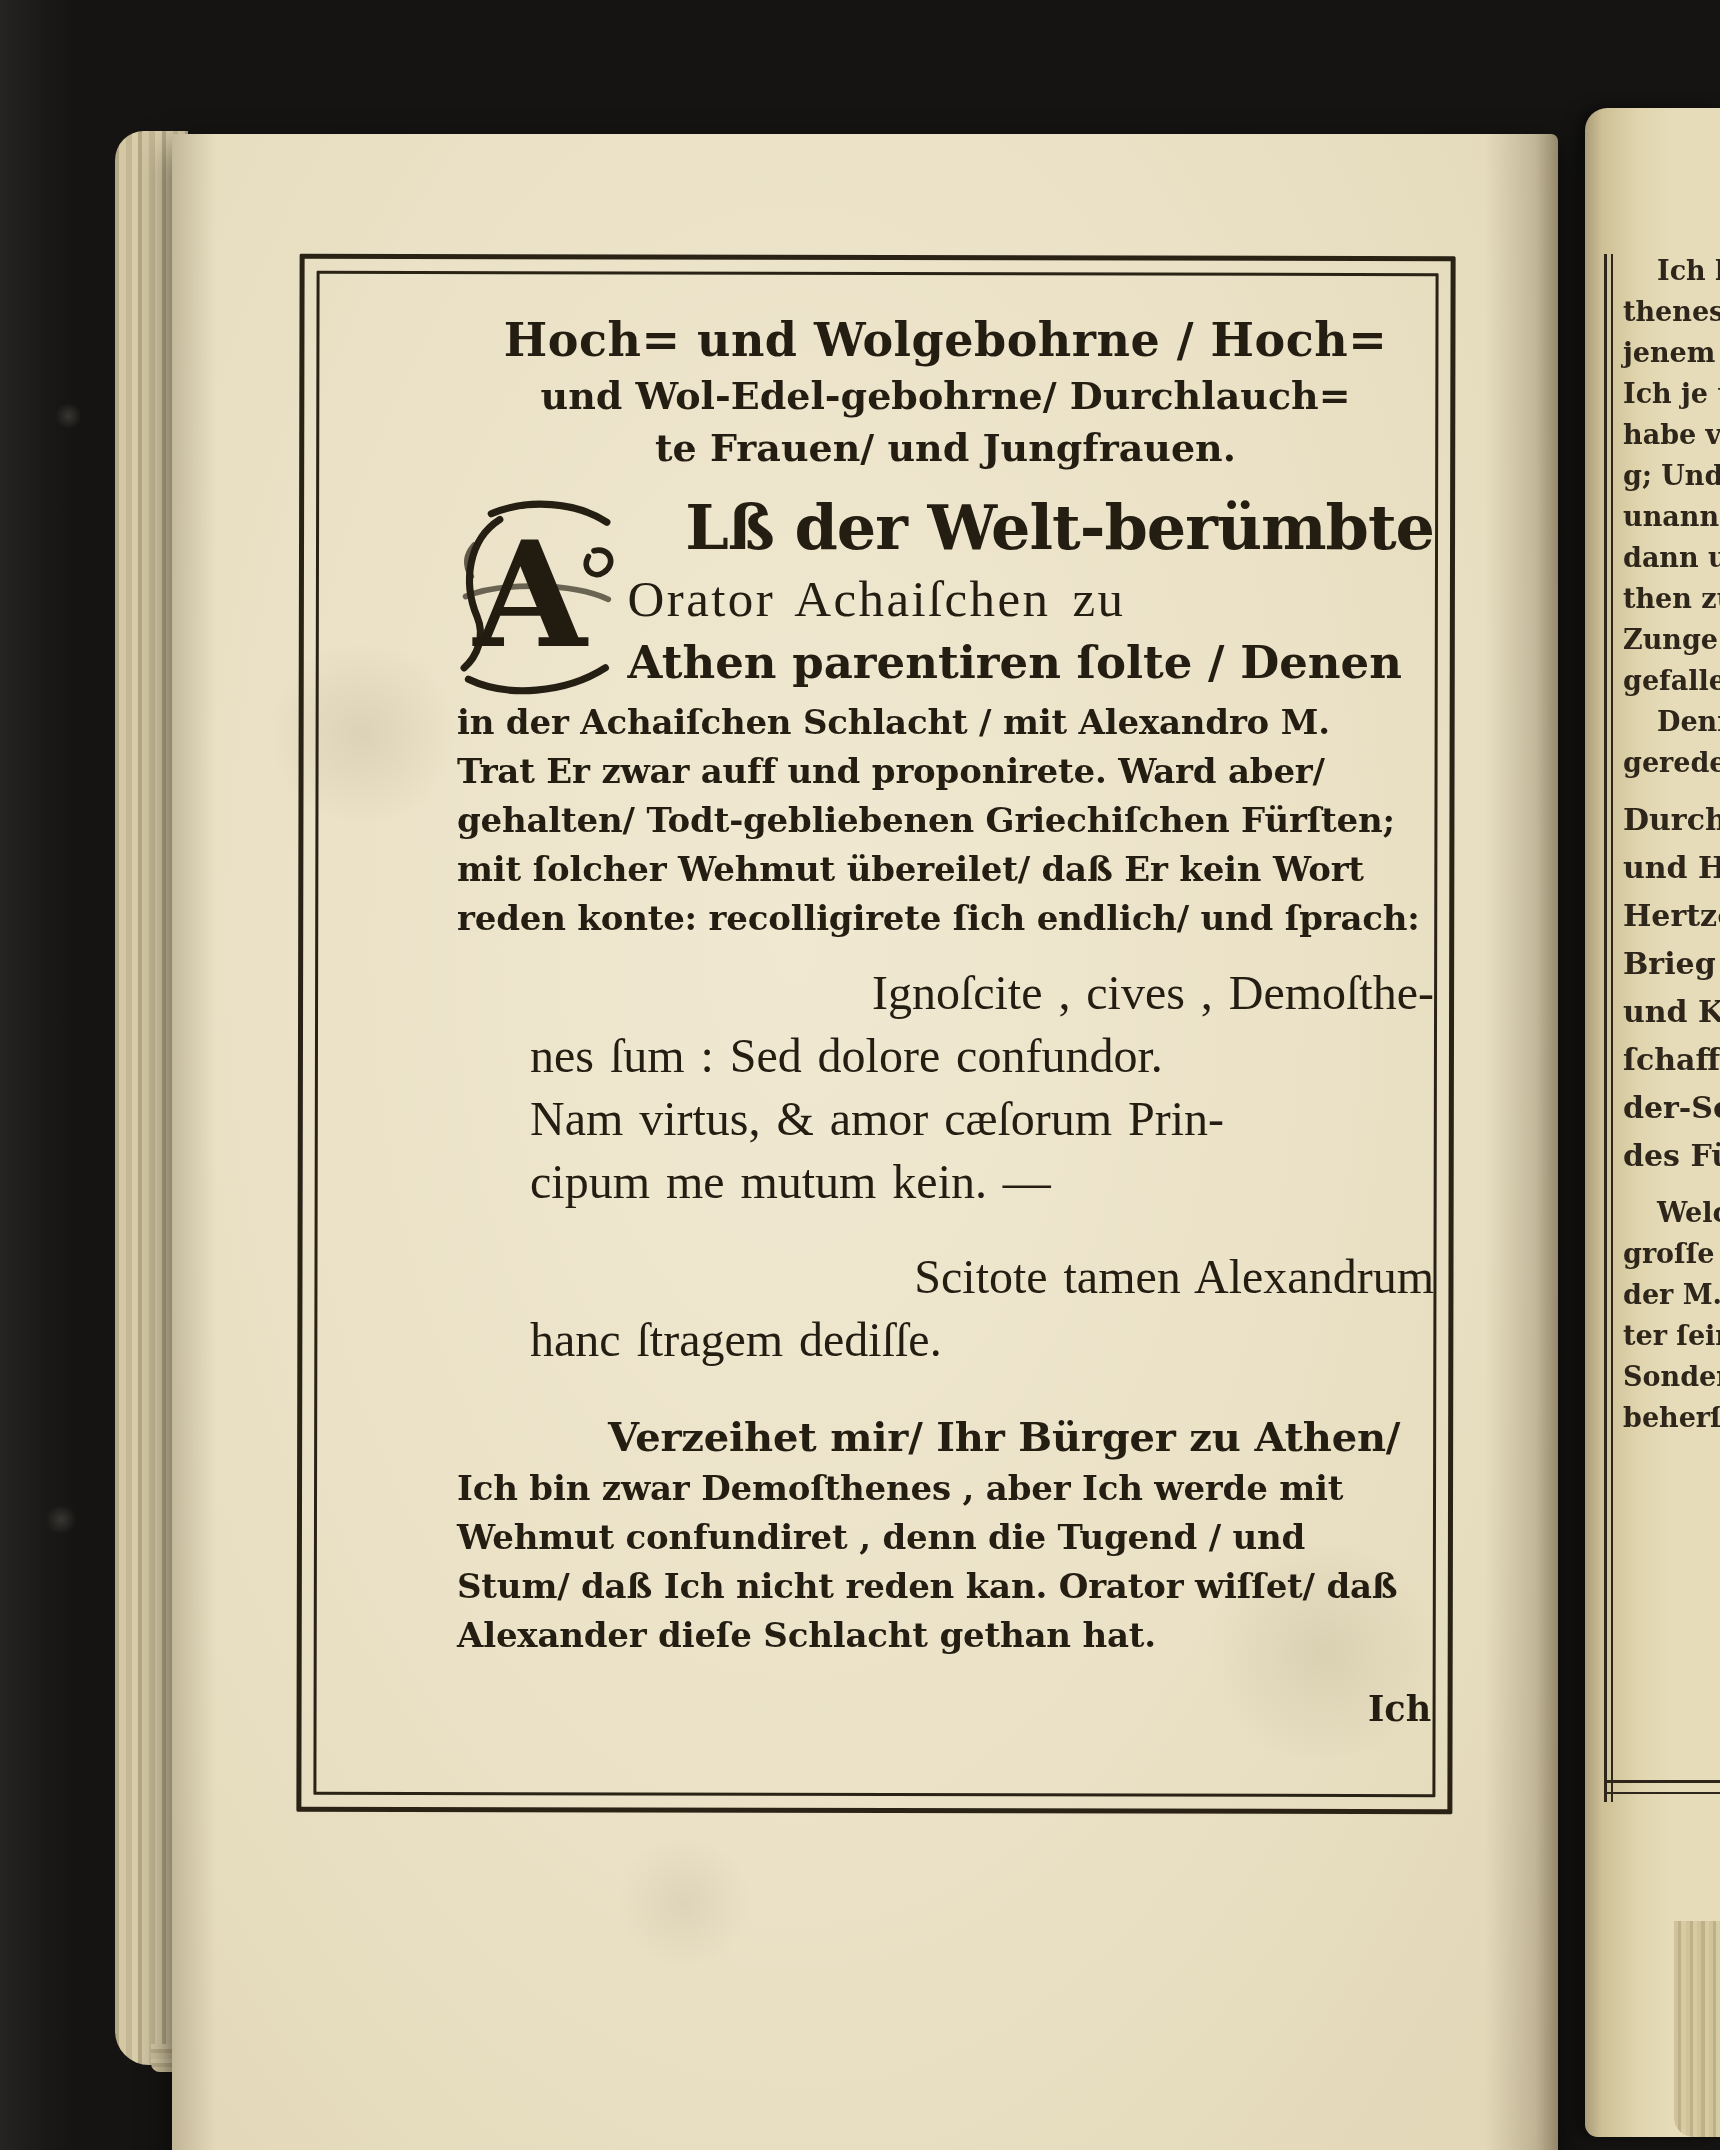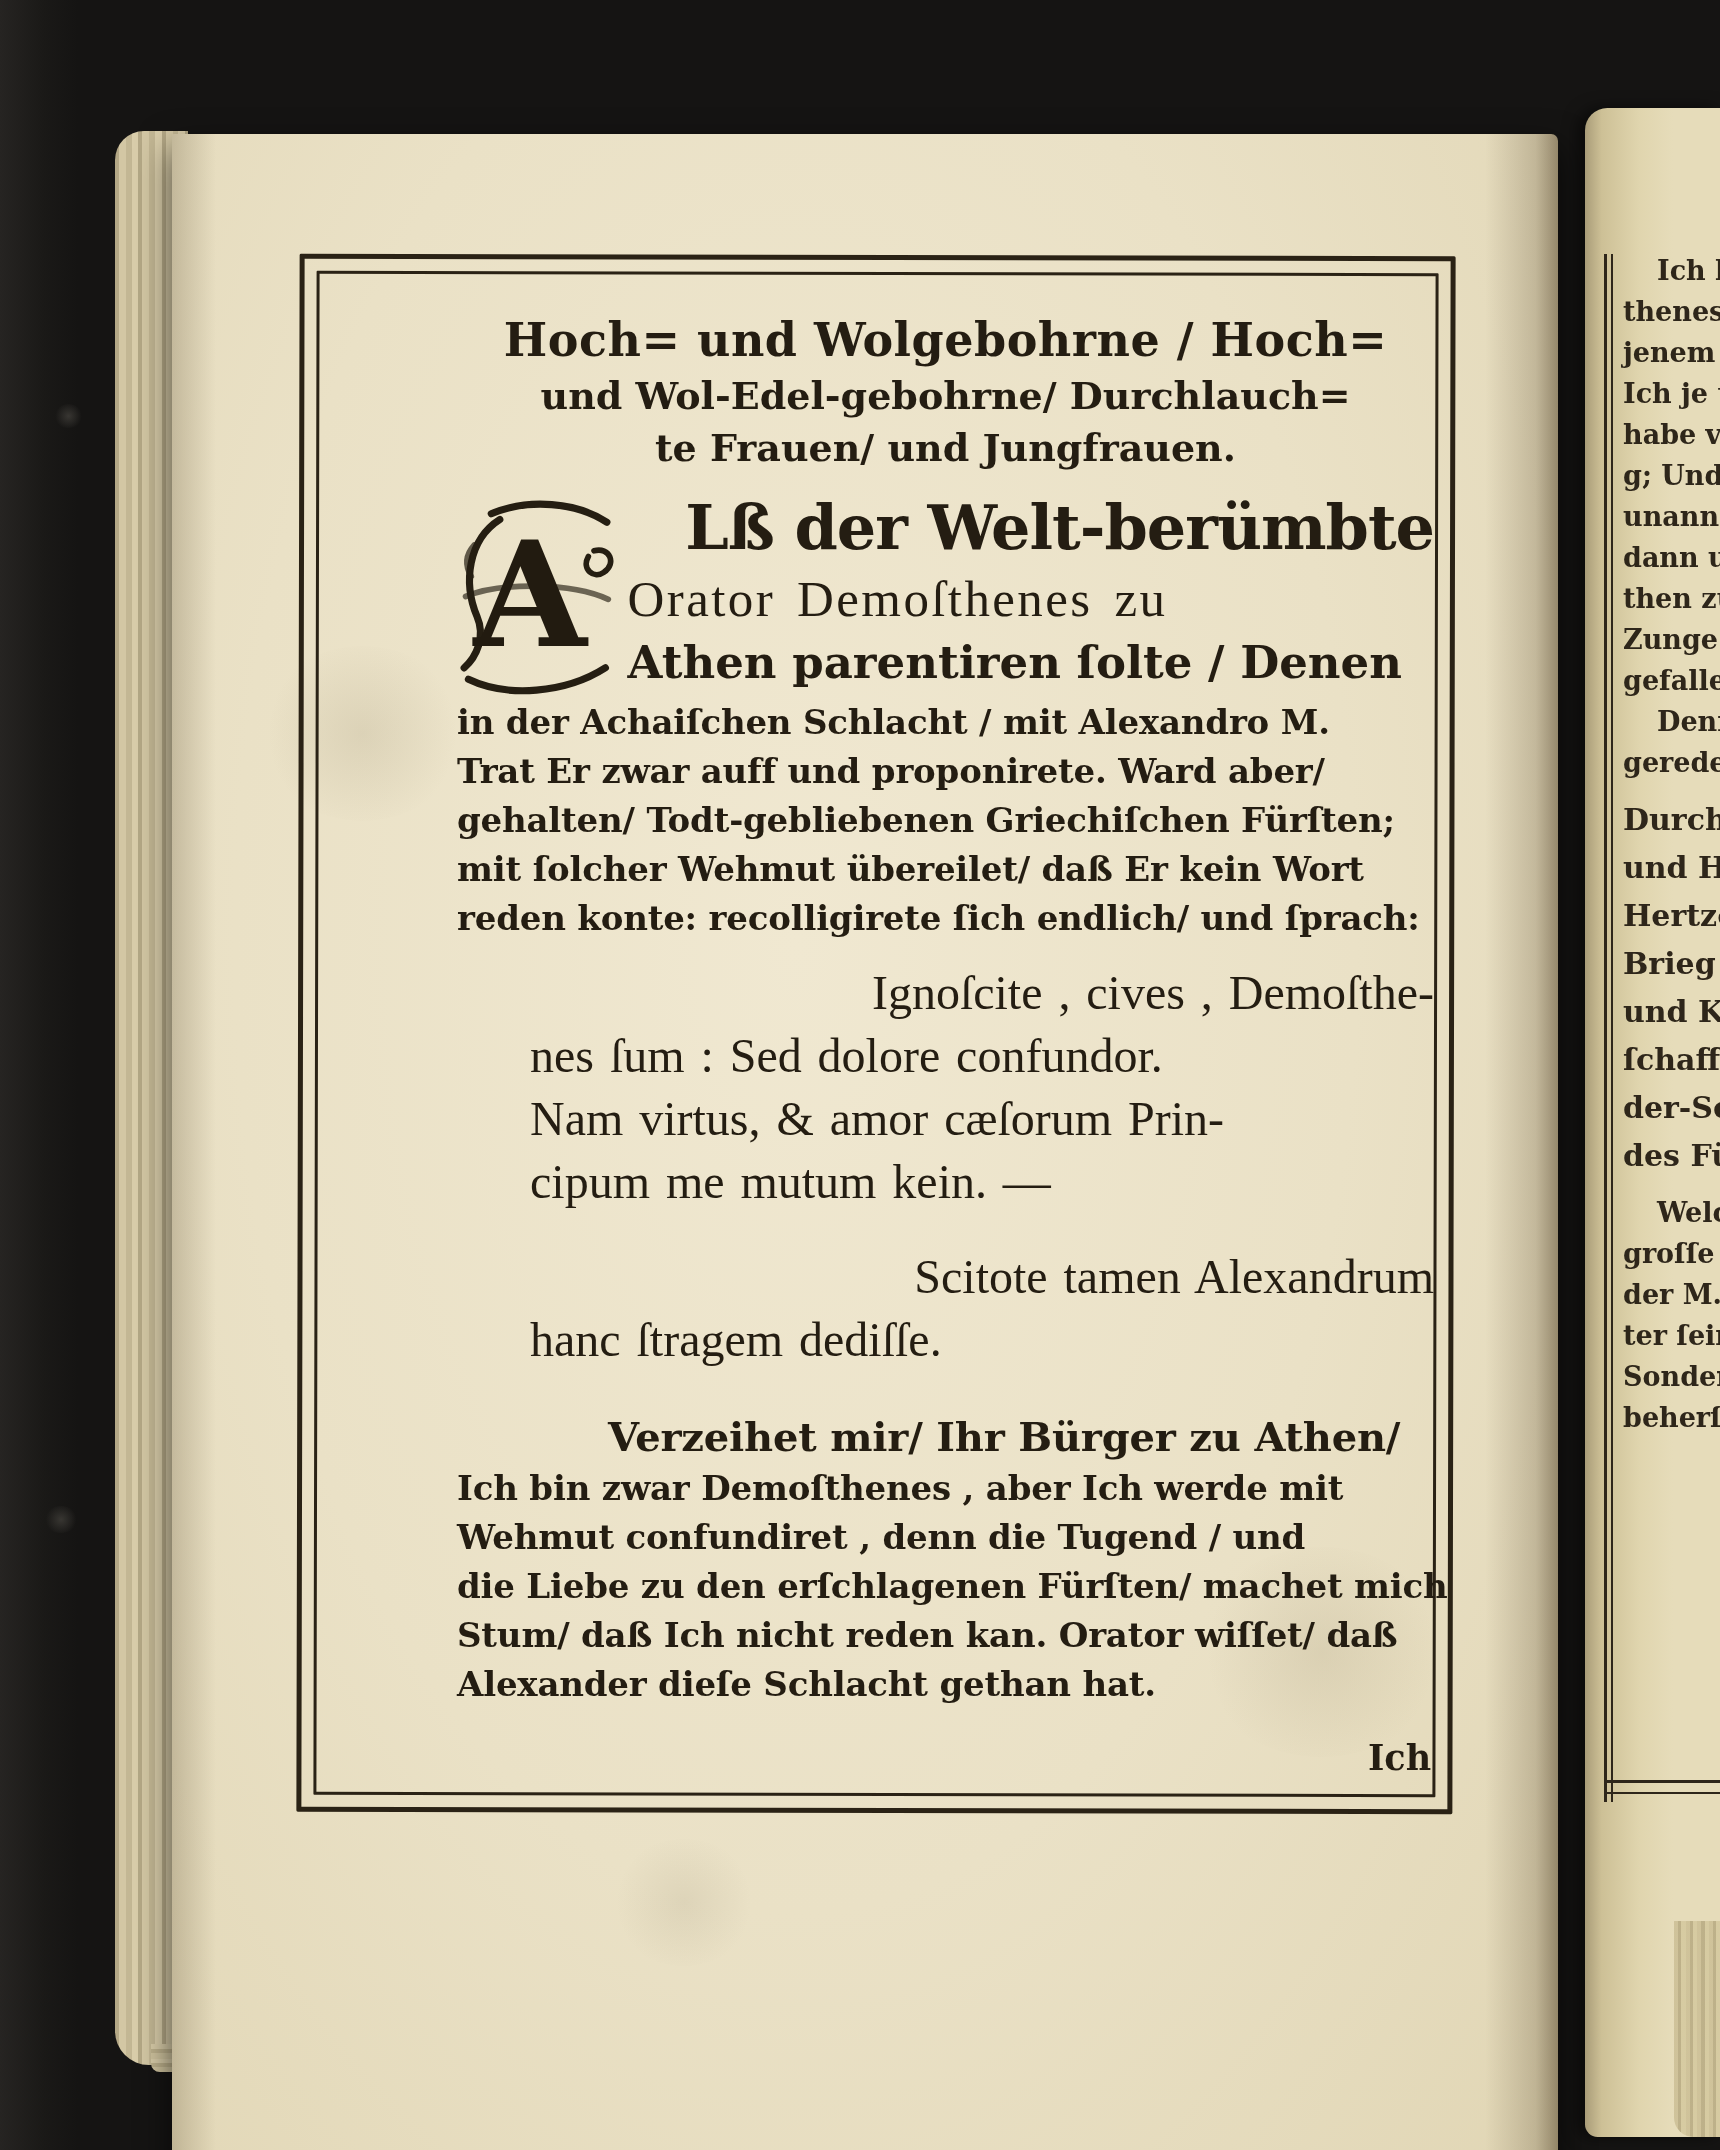--- a/index.html
+++ b/index.html
@@ -165,21 +165,21 @@
             <path d="M8 128 C 35 141 76 138 104 120" stroke-width="5"></path>
             <path d="M24 12 C 50 1 84 4 105 18" stroke-width="5"></path>
             <path d="M6 70 C 30 60 80 60 106 72" stroke-width="4" opacity=".65"></path>
             <path d="M96 38 c 11 -3 16 9 7 15 c -7 5 -16 -2 -11 -11" stroke-width="4"></path>
             <path d="M12 34 q -9 10 -2 22" stroke-width="4" opacity=".7"></path>
           </g>
         </svg>
         <span class="dc-letter">A</span>
       </div>
       <div class="op1 fr ln">Lß der Welt-berümbte</div>
-      <div class="op2 aq ln">Orator Demoſthenes zu</div>
+      <div class="op2 aq ln">Orator Achaiſchen zu</div>
       <div class="op3 fr ln">Athen parentiren ſolte / Denen</div>
     </div>
 
     <div class="intro fr">
       <div class="ln">in der Achaiſchen Schlacht / mit Alexandro M.</div>
       <div class="ln">Trat Er zwar auff und proponirete. Ward aber/</div>
       <div class="ln">gehalten/ Todt-gebliebenen Griechiſchen Fürſten;</div>
       <div class="ln">mit ſolcher Wehmut übereilet/ daß Er kein Wort</div>
       <div class="ln">reden konte: recolligirete ſich endlich/ und ſprach:</div>
     </div>
@@ -193,21 +193,20 @@
 
     <div class="latin p2 aq">
       <div class="ln ind-b">Scitote tamen Alexandrum</div>
       <div class="ln">hanc ſtragem dediſſe.</div>
     </div>
 
     <div class="german fr">
       <div class="ln first">Verzeihet mir/ Ihr Bürger zu Athen/</div>
       <div class="ln">Ich bin zwar Demoſthenes , aber Ich werde mit</div>
       <div class="ln">Wehmut confundiret , denn die Tugend / und</div>
-      <div class="ln">die Liebe zu den erſchlagenen Fürſten/ machet mich</div>
       <div class="ln">Stum/ daß Ich nicht reden kan.  Orator wiſſet/ daß</div>
       <div class="ln">Alexander dieſe Schlacht gethan hat.</div>
     </div>
 
     <div class="catchword fr">Ich</div>
   </div>
 </div>
 
 <div class="page-right">
   <div class="vrule"></div>

